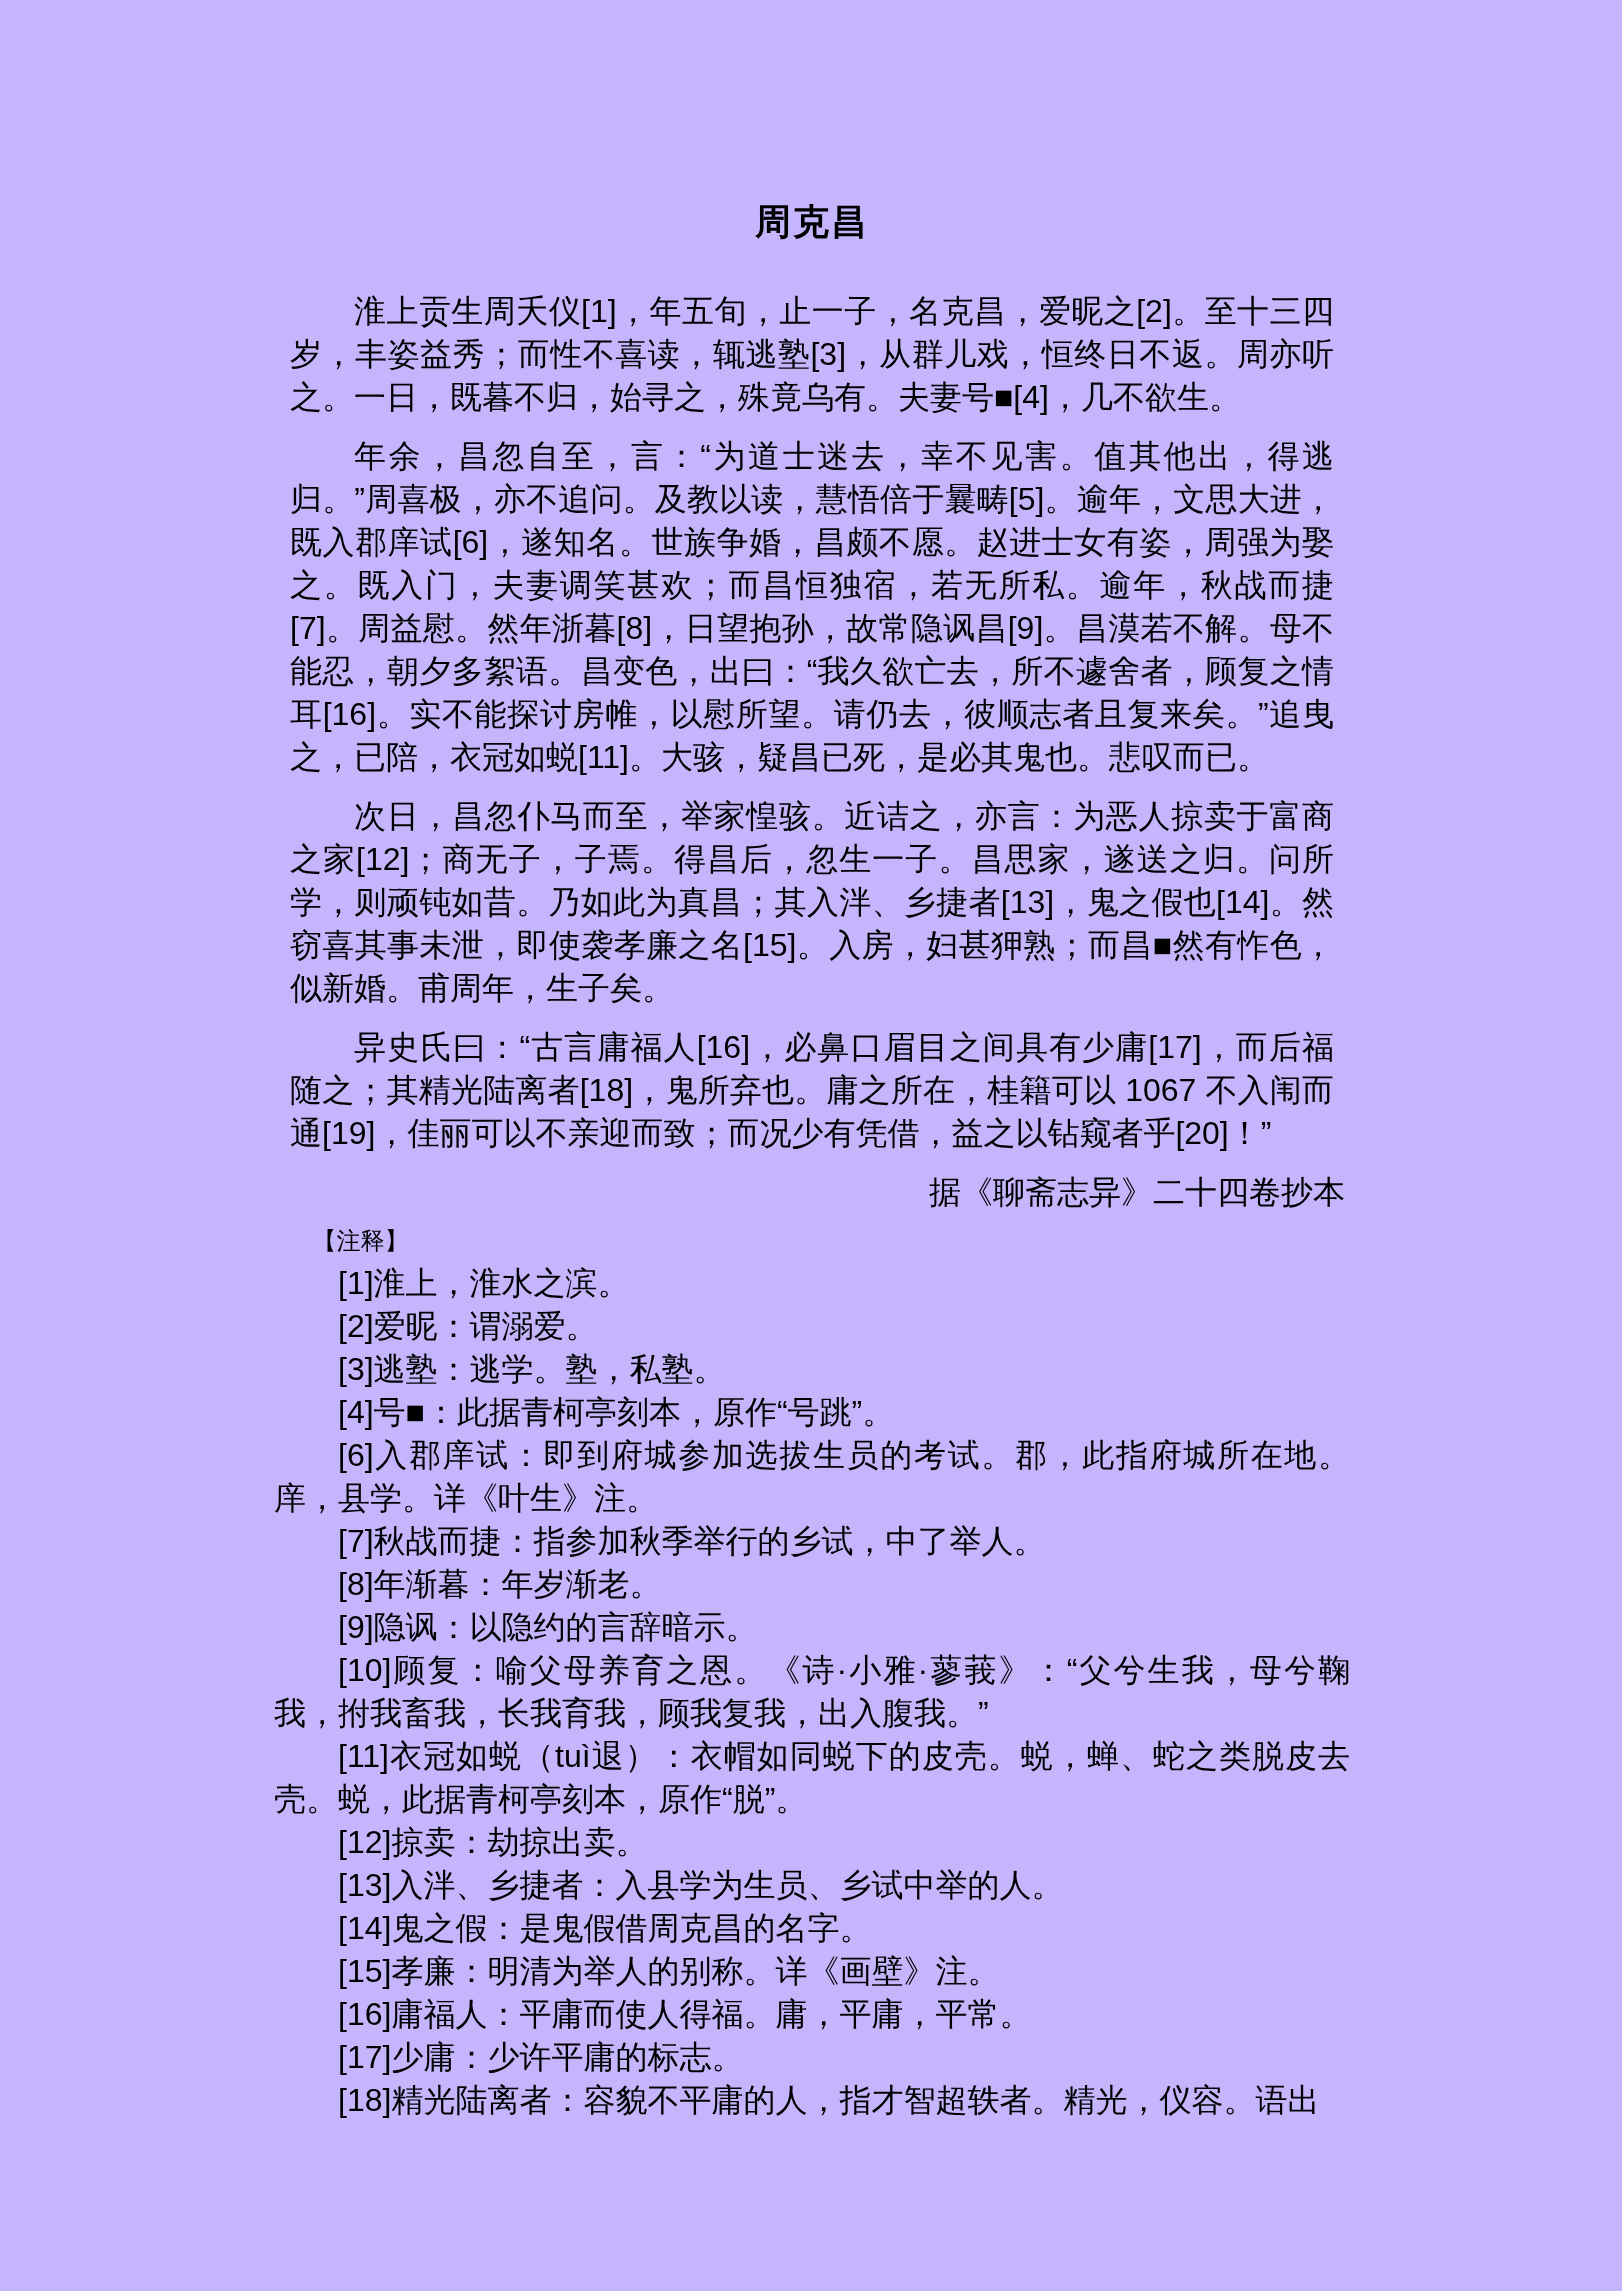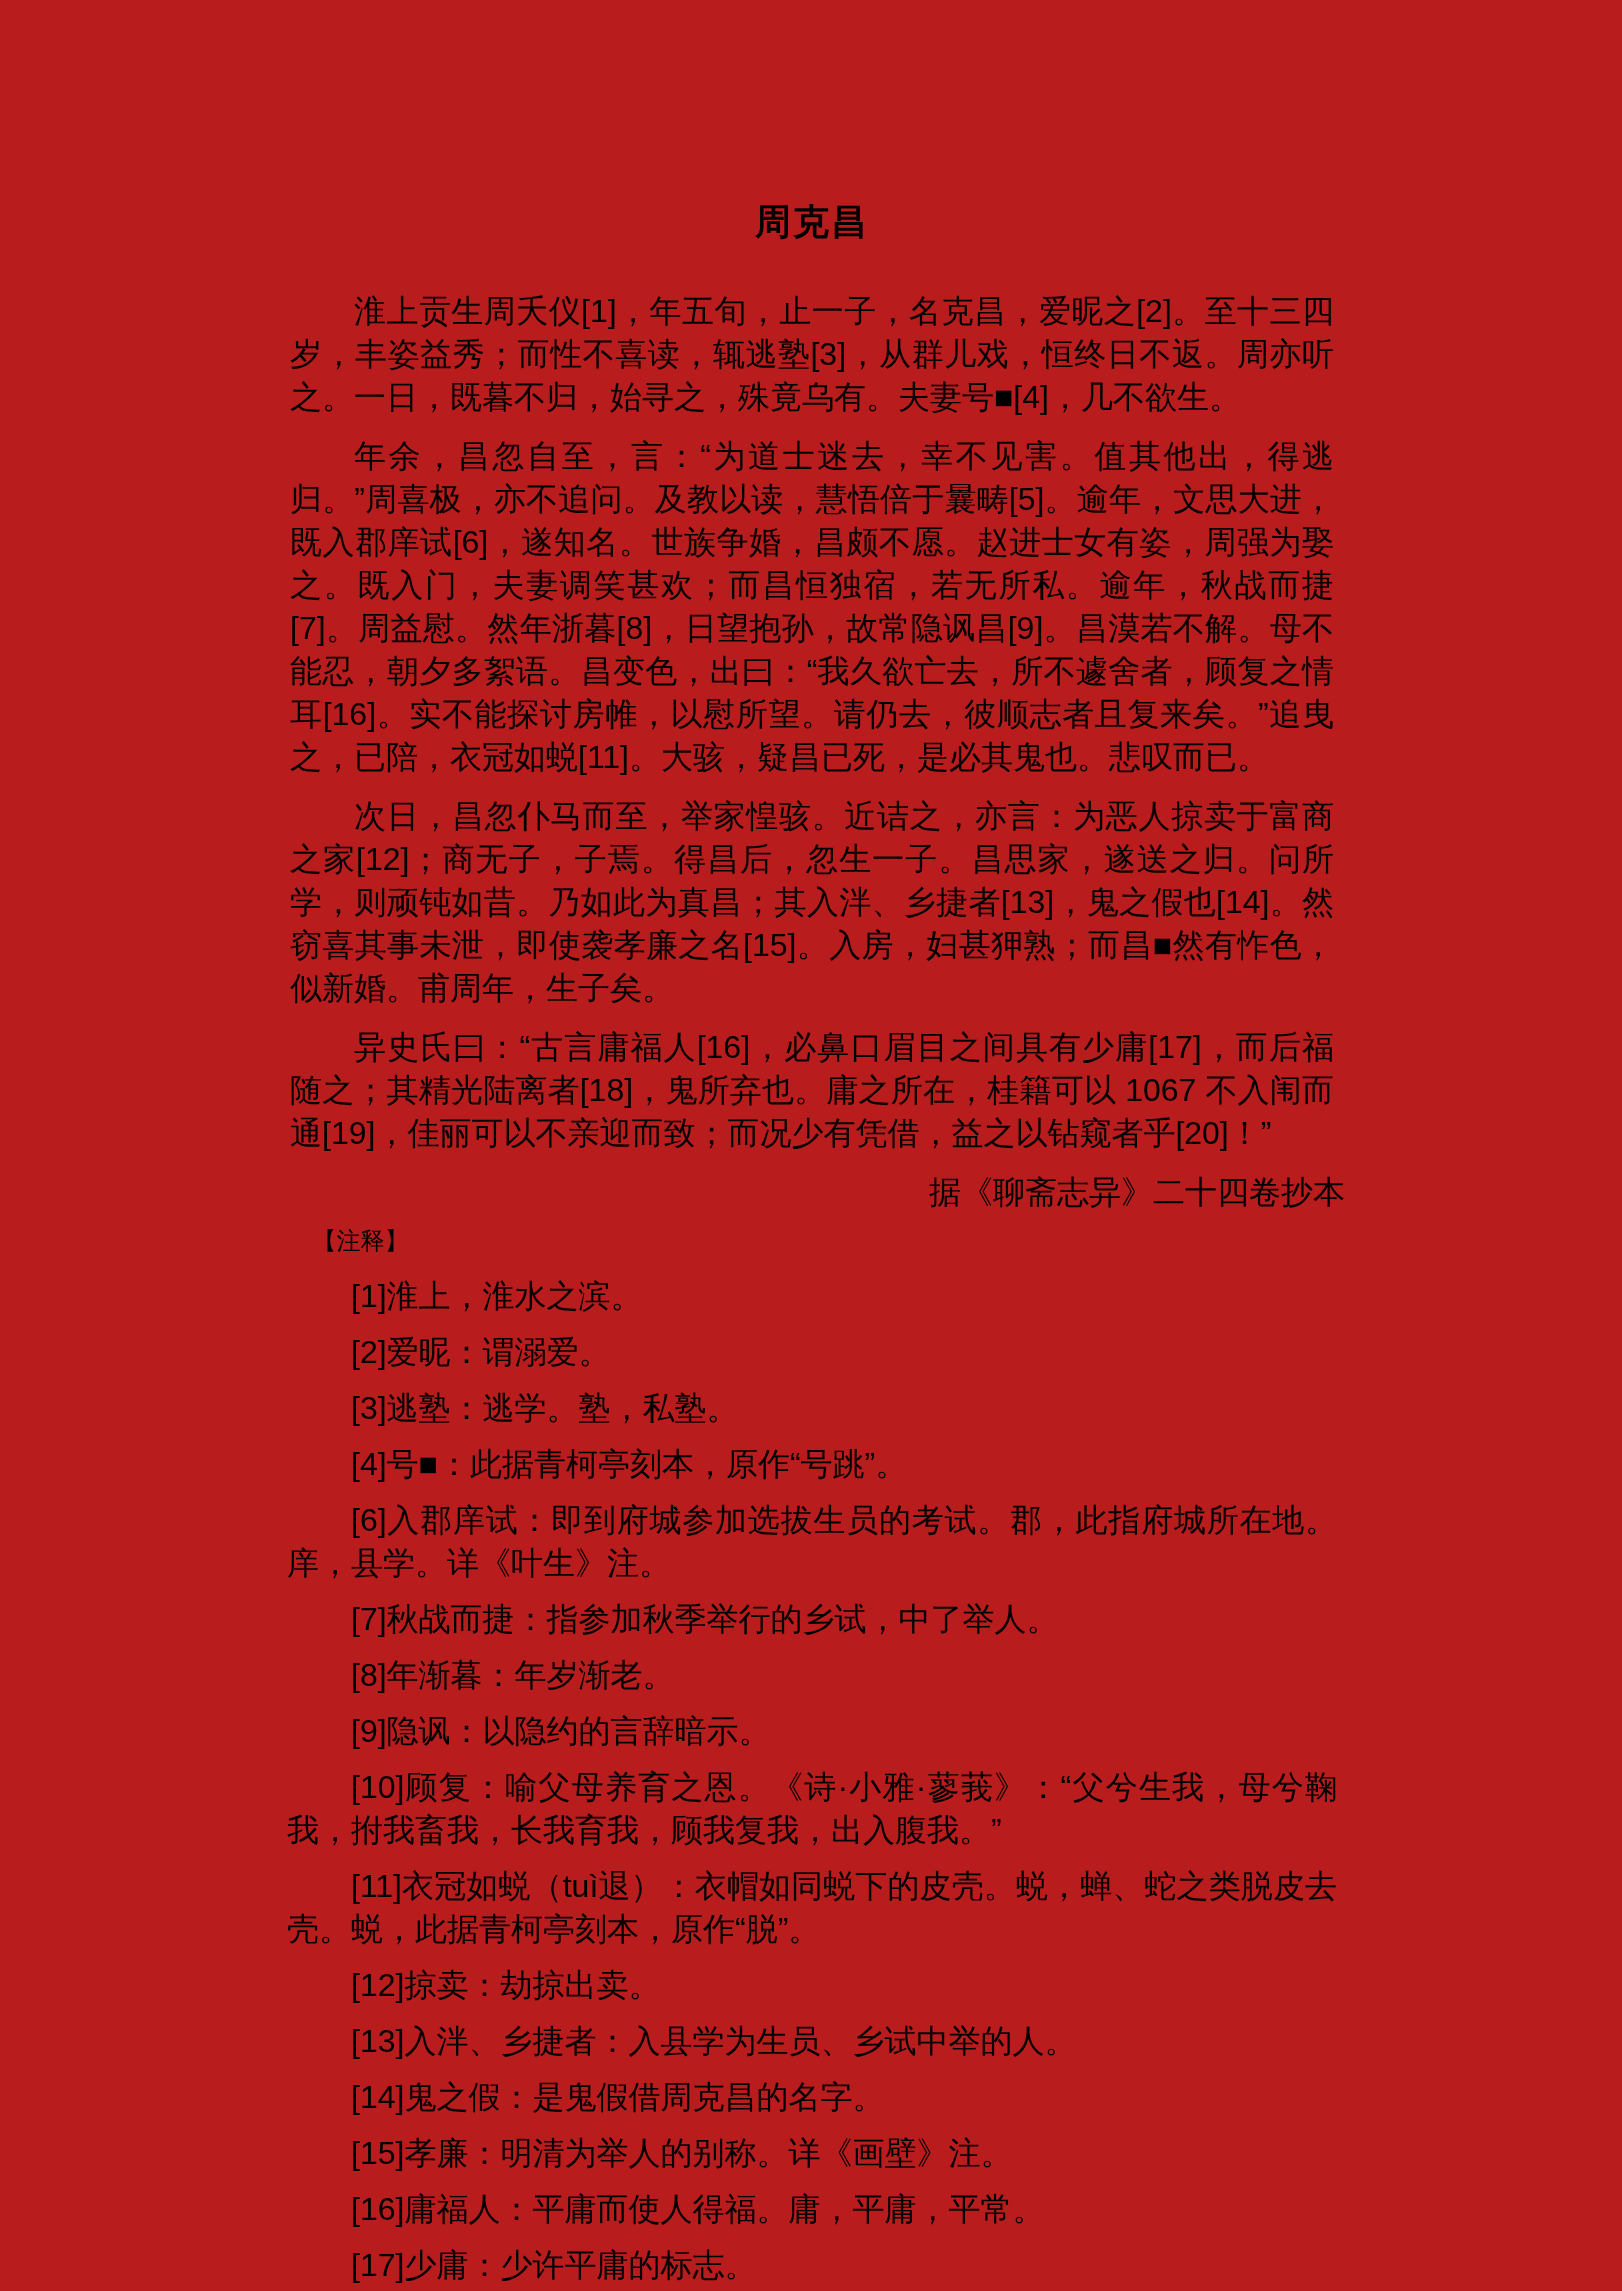--- a/index.html
+++ b/index.html
@@ -14,21 +14,21 @@
     font-family: "Liberation Sans", "DejaVu Sans", sans-serif;
     color: #000000;
     overflow: hidden;
   }
   .page {
     position: absolute;
     top: 0;
     left: 0;
     width: 1622px;
     height: 2292px;
-    background: #b91c1c;
+    background: #c4b5fd;
     box-sizing: border-box;
     padding: 200px 272px 0 274px;
   }
   .doc-title {
     font-size: 36px;
     font-weight: bold;
     line-height: 43px;
     text-align: center;
     margin: 0 0 47px 0;
     letter-spacing: 2px;
@@ -50,21 +50,21 @@
     font-size: 24px;
     line-height: 43px;
     text-indent: 1.6em;
     margin: 0;
   }
   .note {
     font-size: 32px;
     line-height: 43px;
     text-align: justify;
     text-indent: 2em;
-    margin: 13px;
+    margin: 0;
   }
 </style>
 </head>
 <body>
 
 <div class="page">
 
   <h1 class="doc-title">周克昌</h1>
 
   <p class="para">淮上贡生周夭仪[1]，年五旬，止一子，名克昌，爱昵之[2]。至十三四岁，丰姿益秀；而性不喜读，辄逃塾[3]，从群儿戏，恒终日不返。周亦听之。一日，既暮不归，始寻之，殊竟乌有。夫妻号■[4]，几不欲生。</p>

